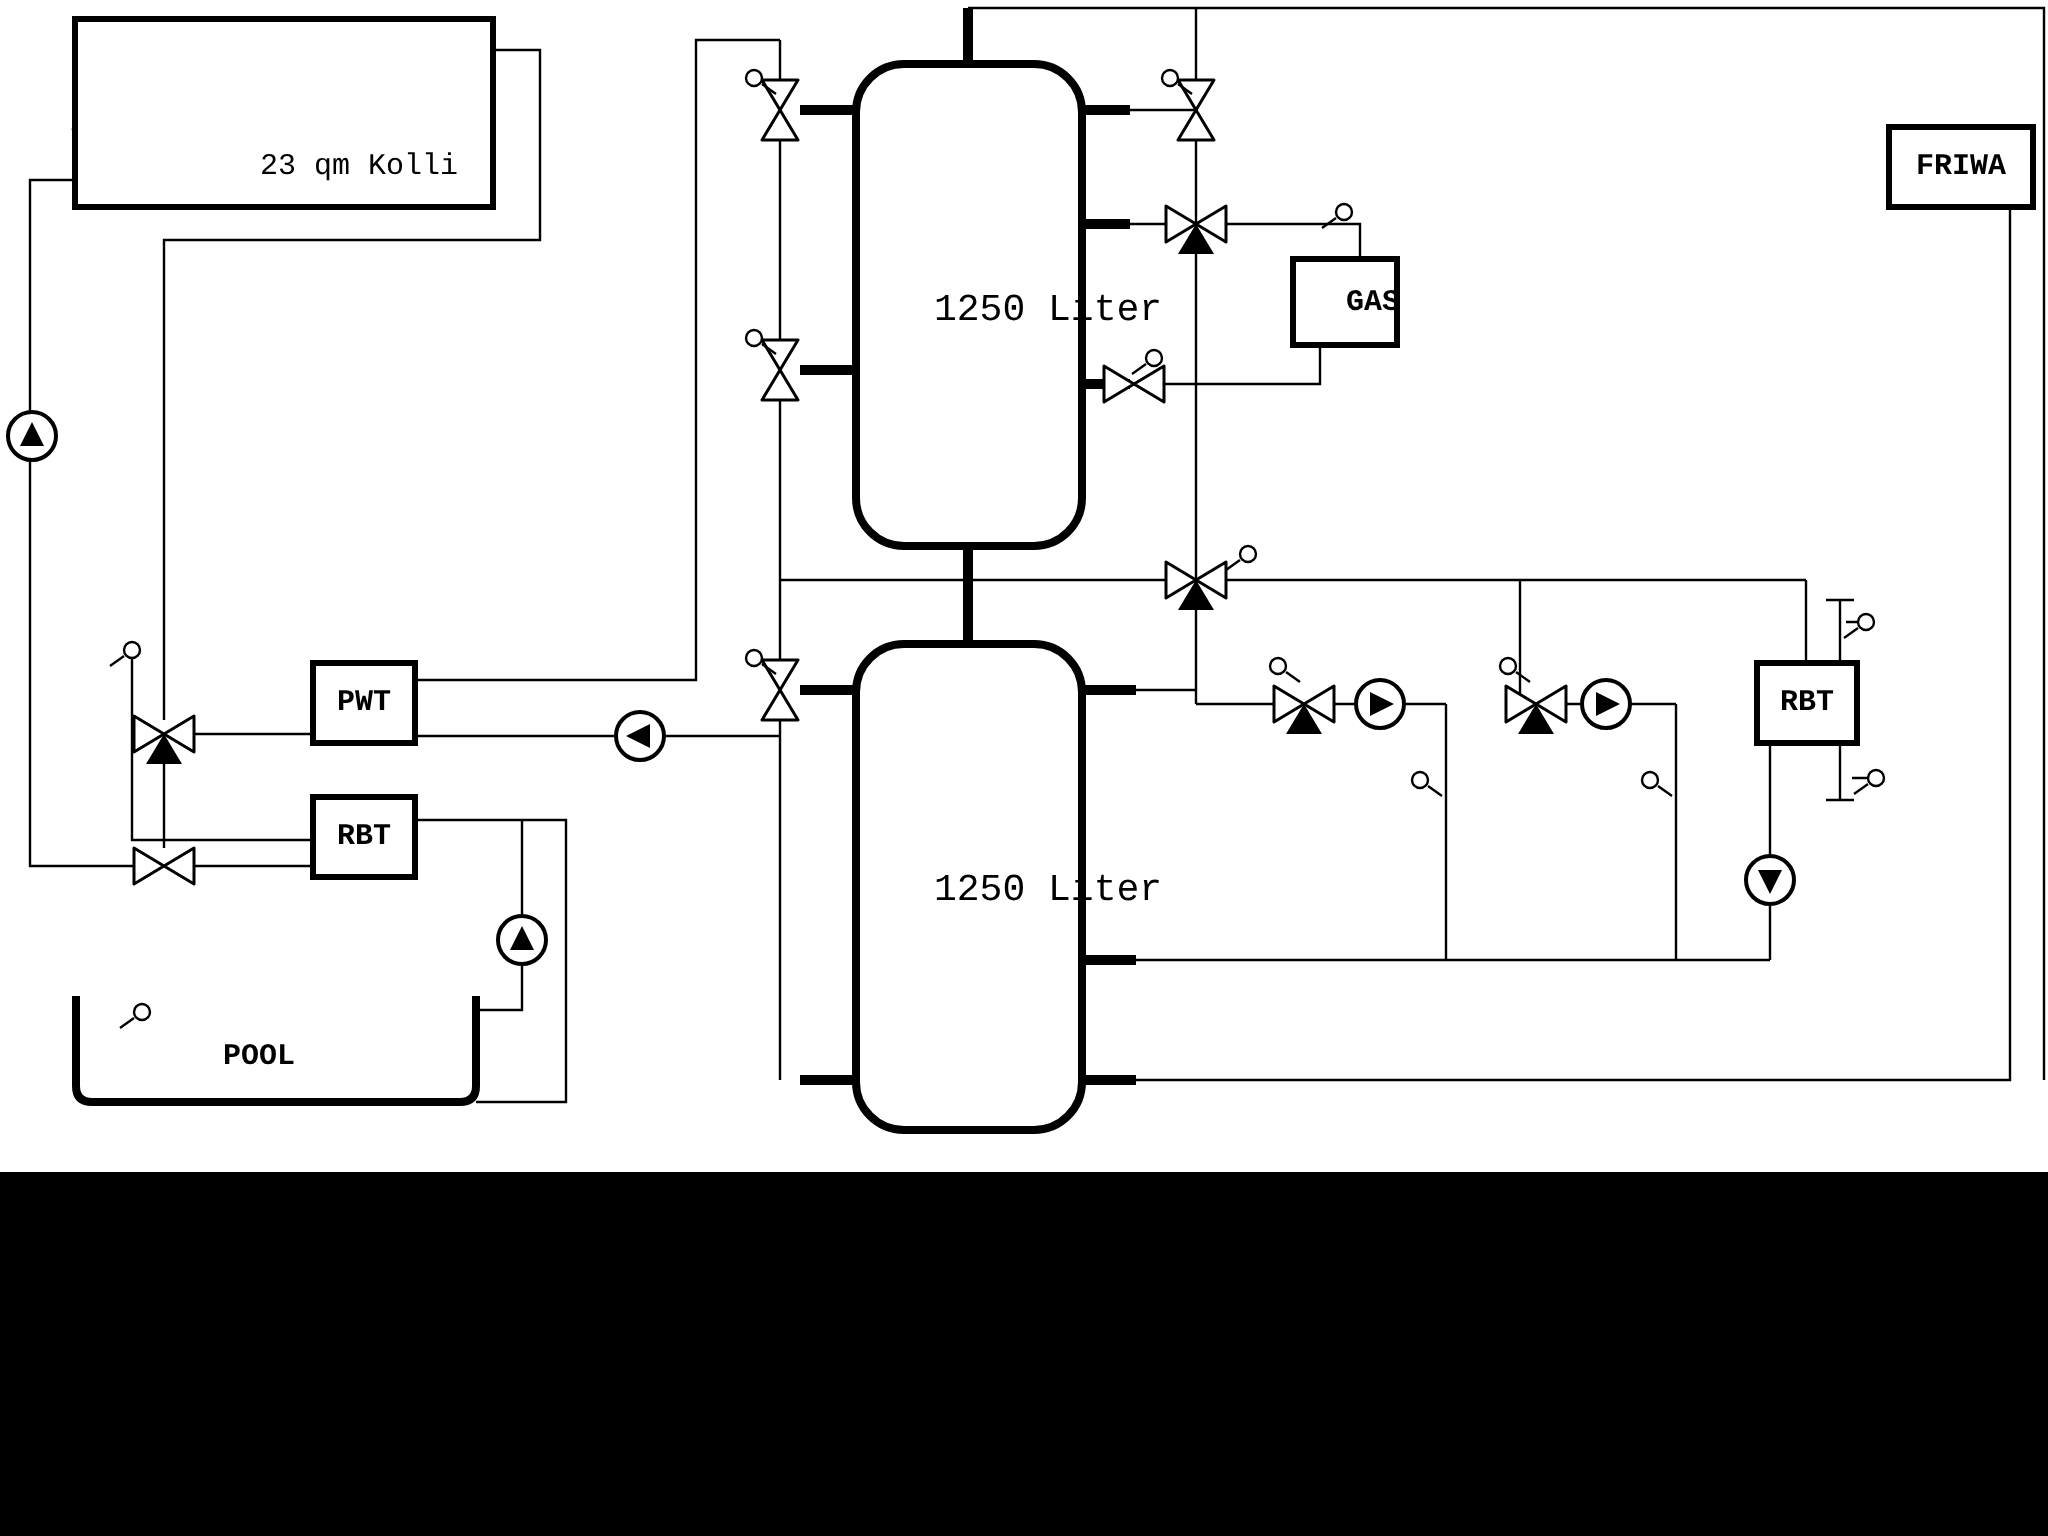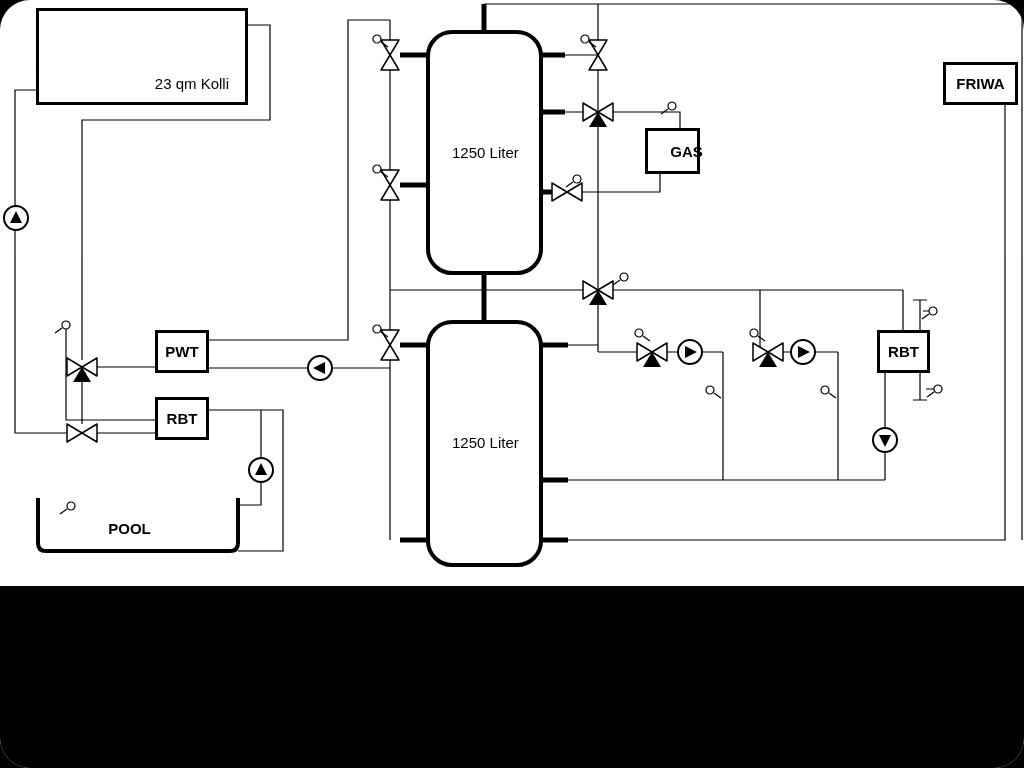--- a/index.html
+++ b/index.html
@@ -1,23 +1,23 @@
 <!DOCTYPE html>
 <html><head>
 <meta charset="utf-8">
 <style>
   html,body{margin:0;padding:0;background:#000;}
   .stage{position:relative;width:1024px;height:768px;background:#fff;
-         font-family:Liberation Sans, sans-serif;overflow:hidden;color:#000;border-radius:30px;}
+         font-family:Liberation Mono, monospace;overflow:hidden;color:#000;}
   svg.schematic{position:absolute;left:0;top:0;}
   .box{position:absolute;border:3px solid #000;background:#fff;box-sizing:border-box;
        display:flex;align-items:center;justify-content:center;
        font-size:15px;font-weight:bold;}
   .tank{position:absolute;border:4px solid #000;border-radius:26px;background:#fff;box-sizing:border-box;}
-  .tank-label{position:absolute;left:22px;top:110px;font-size:15px;font-weight:normal;white-space:nowrap;}
+  .tank-label{position:absolute;left:37px;top:110px;font-size:19px;font-weight:normal;white-space:nowrap;}
   .collector{position:absolute;border:3px solid #000;background:#fff;box-sizing:border-box;}
   .collector-label{position:absolute;right:16px;bottom:10px;font-size:15px;white-space:nowrap;}
   .pool-label{position:absolute;left:92px;top:520px;width:75px;text-align:center;
               font-size:15px;font-weight:bold;}
   .letterbox{position:absolute;left:0;top:586px;width:1024px;height:182px;background:#000;}
 </style>
 </head>
 <body>
 
 <div class="stage">

